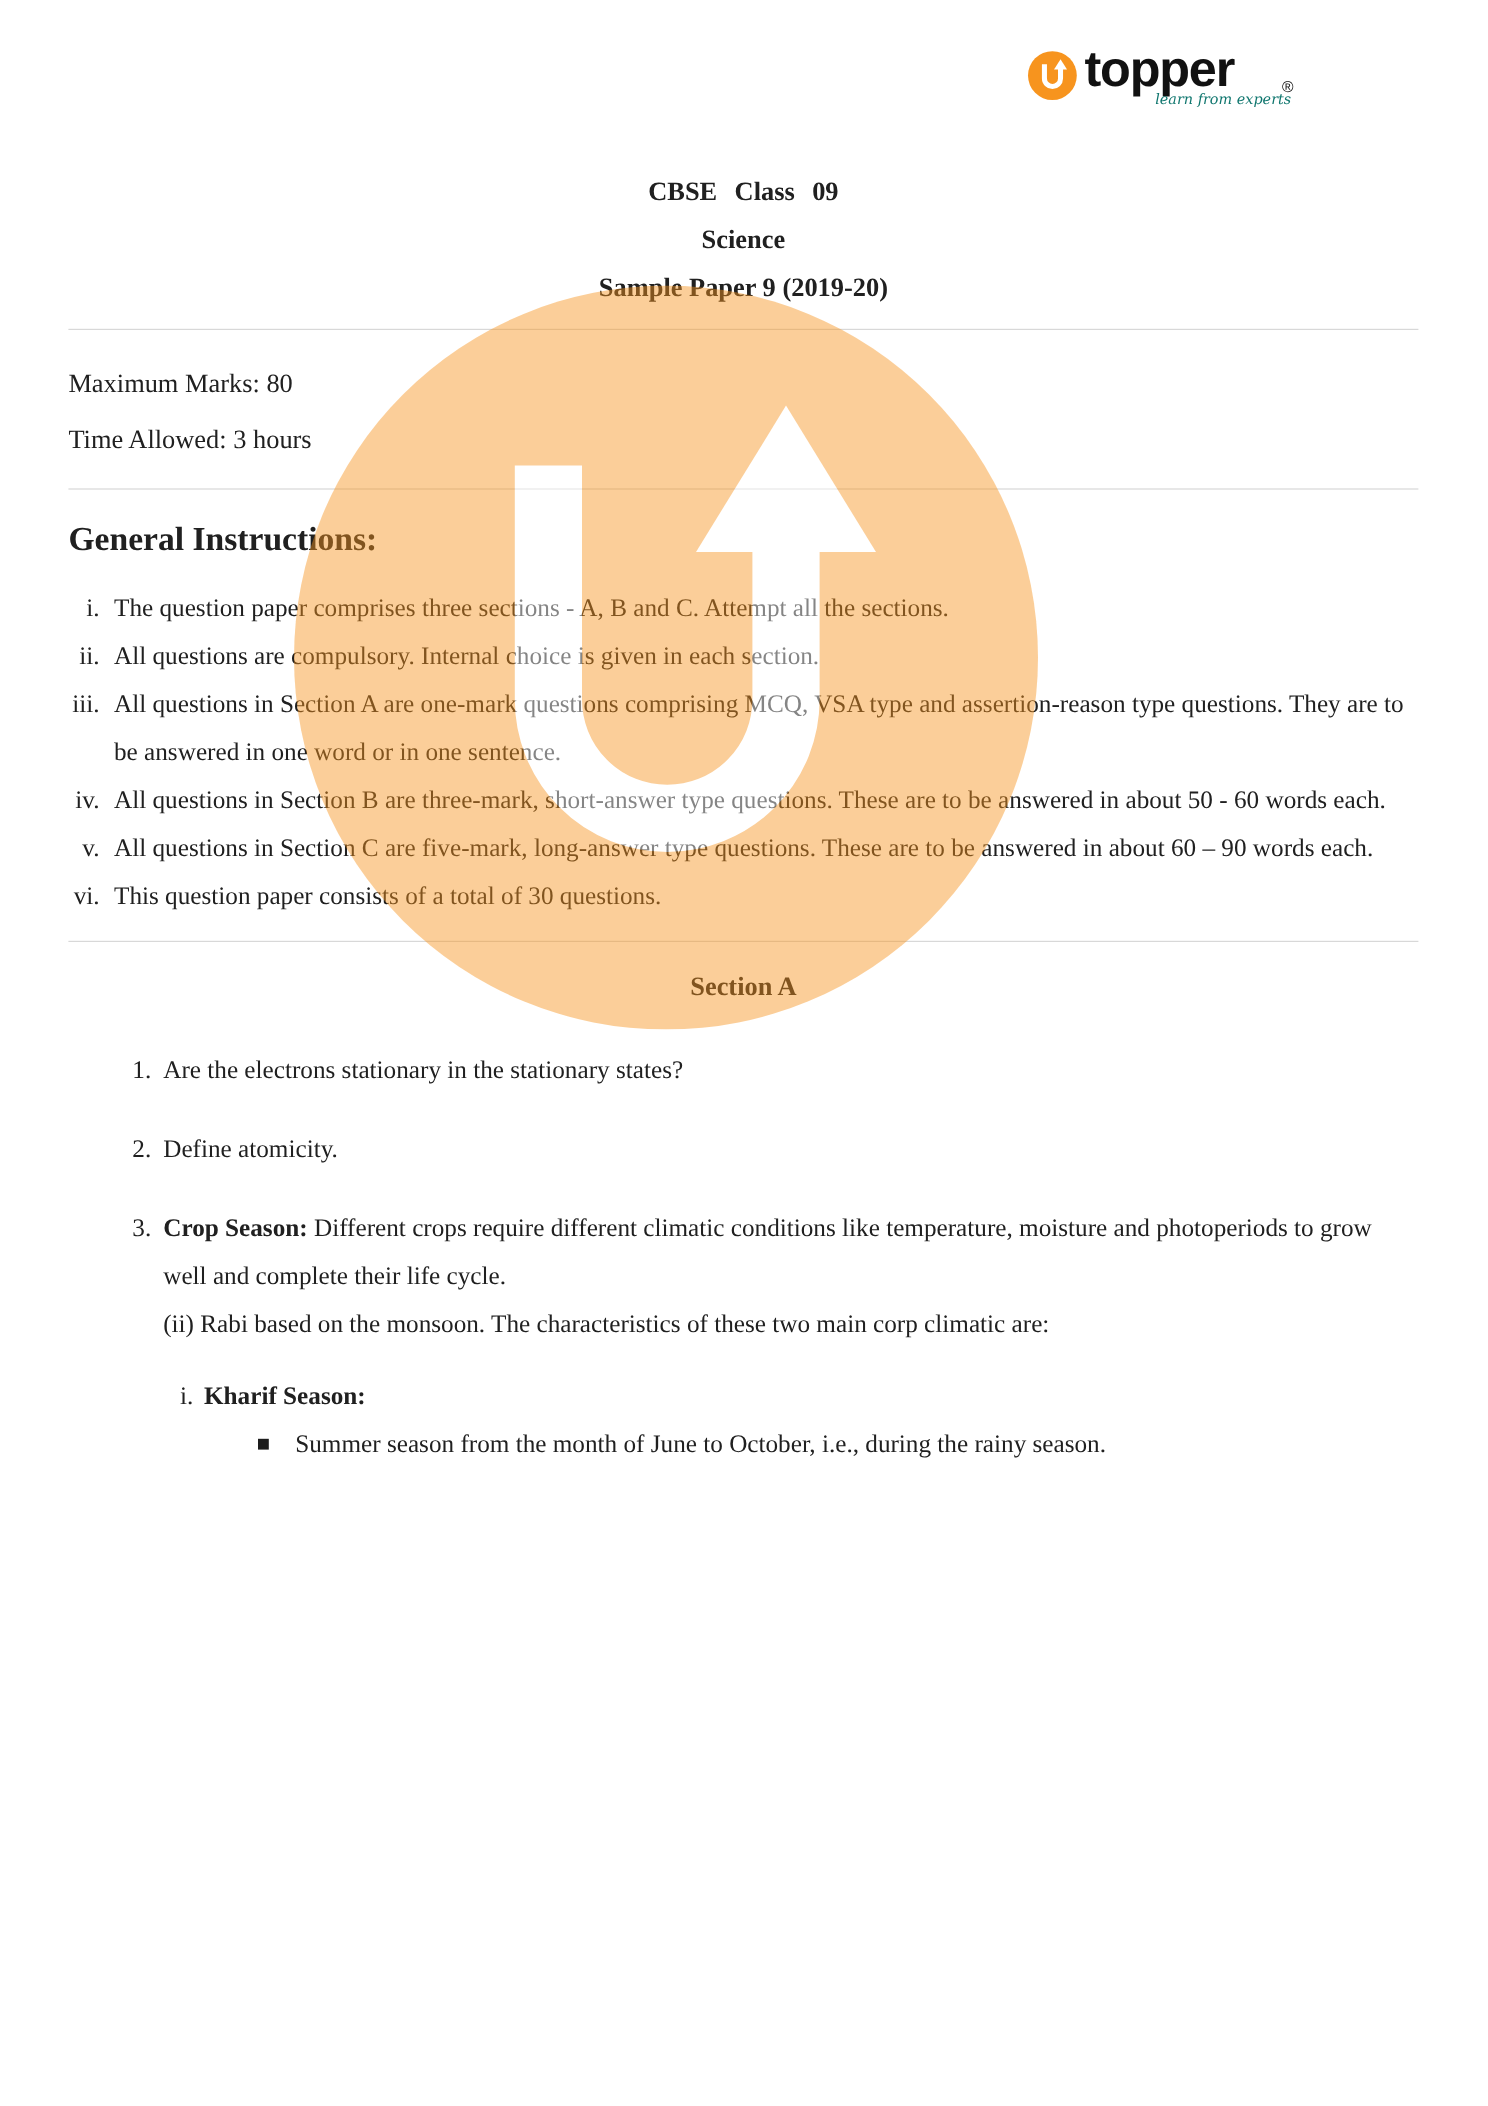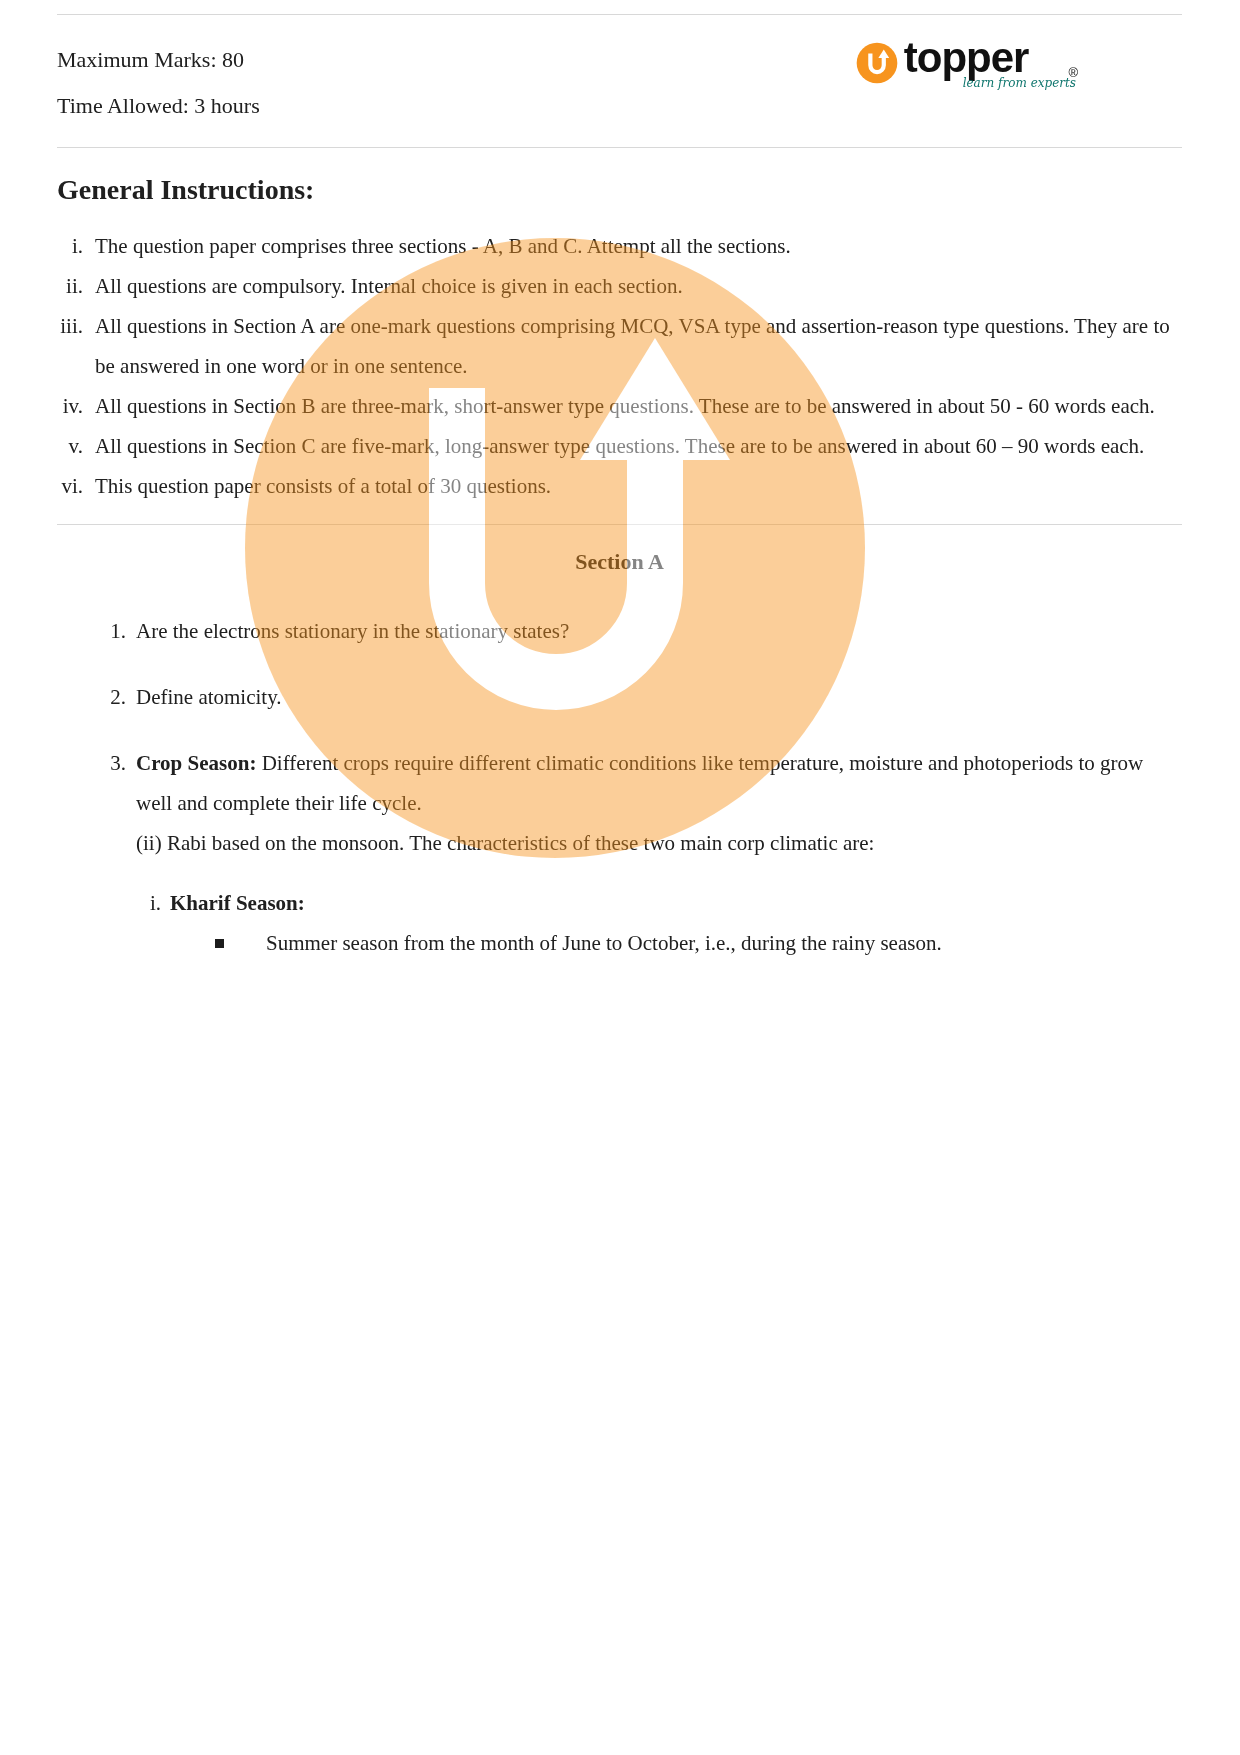--- a/index.html
+++ b/index.html
@@ -85,21 +85,21 @@
   .q-num { width: 24px; min-width: 24px; text-align: right; margin-right: 10px; }
   .q-body { flex: 1; }
   .q-para { margin: 0; }
   .q-line { display: block; }
 
   .subq { display: flex; margin-top: 20px; margin-left: 9px; }
   .subq-num { width: 16px; min-width: 16px; text-align: right; margin-right: 9px; }
   .subq-label { font-weight: bold; }
 
   .bullets { margin-top: 0; }
-  .bullet-row { display: flex; margin-left: 79px; gap: 20px; }
+  .bullet-row { display: flex; margin-left: 79px; }
   .bullet-marker {
     width: 9px; height: 9px;
     background: #1c1c1c;
     margin-top: 16px;
     margin-right: 22px;
     flex: none;
   }
   .bullet-text { flex: 1; }
 
   b, strong { font-weight: bold; }
@@ -119,20 +119,25 @@
       <div class="brand-name-row">
         <span class="brand-name">topper</span>
         <span class="brand-reg">®</span>
       </div>
       <div class="brand-tagline">learn from experts</div>
     </div>
   </div>
 
   <div class="content">
 
+    <div class="titleblock">
+      <div class="title-line1">CBSE Class 09</div>
+      <div>Science</div>
+      <div>Sample Paper 9 (2019-20)</div>
+    </div>
 
     <hr class="rule rule1">
 
     <div class="meta">
       <div>Maximum Marks: 80</div>
       <div>Time Allowed: 3 hours</div>
     </div>
 
     <hr class="rule rule2">
 

